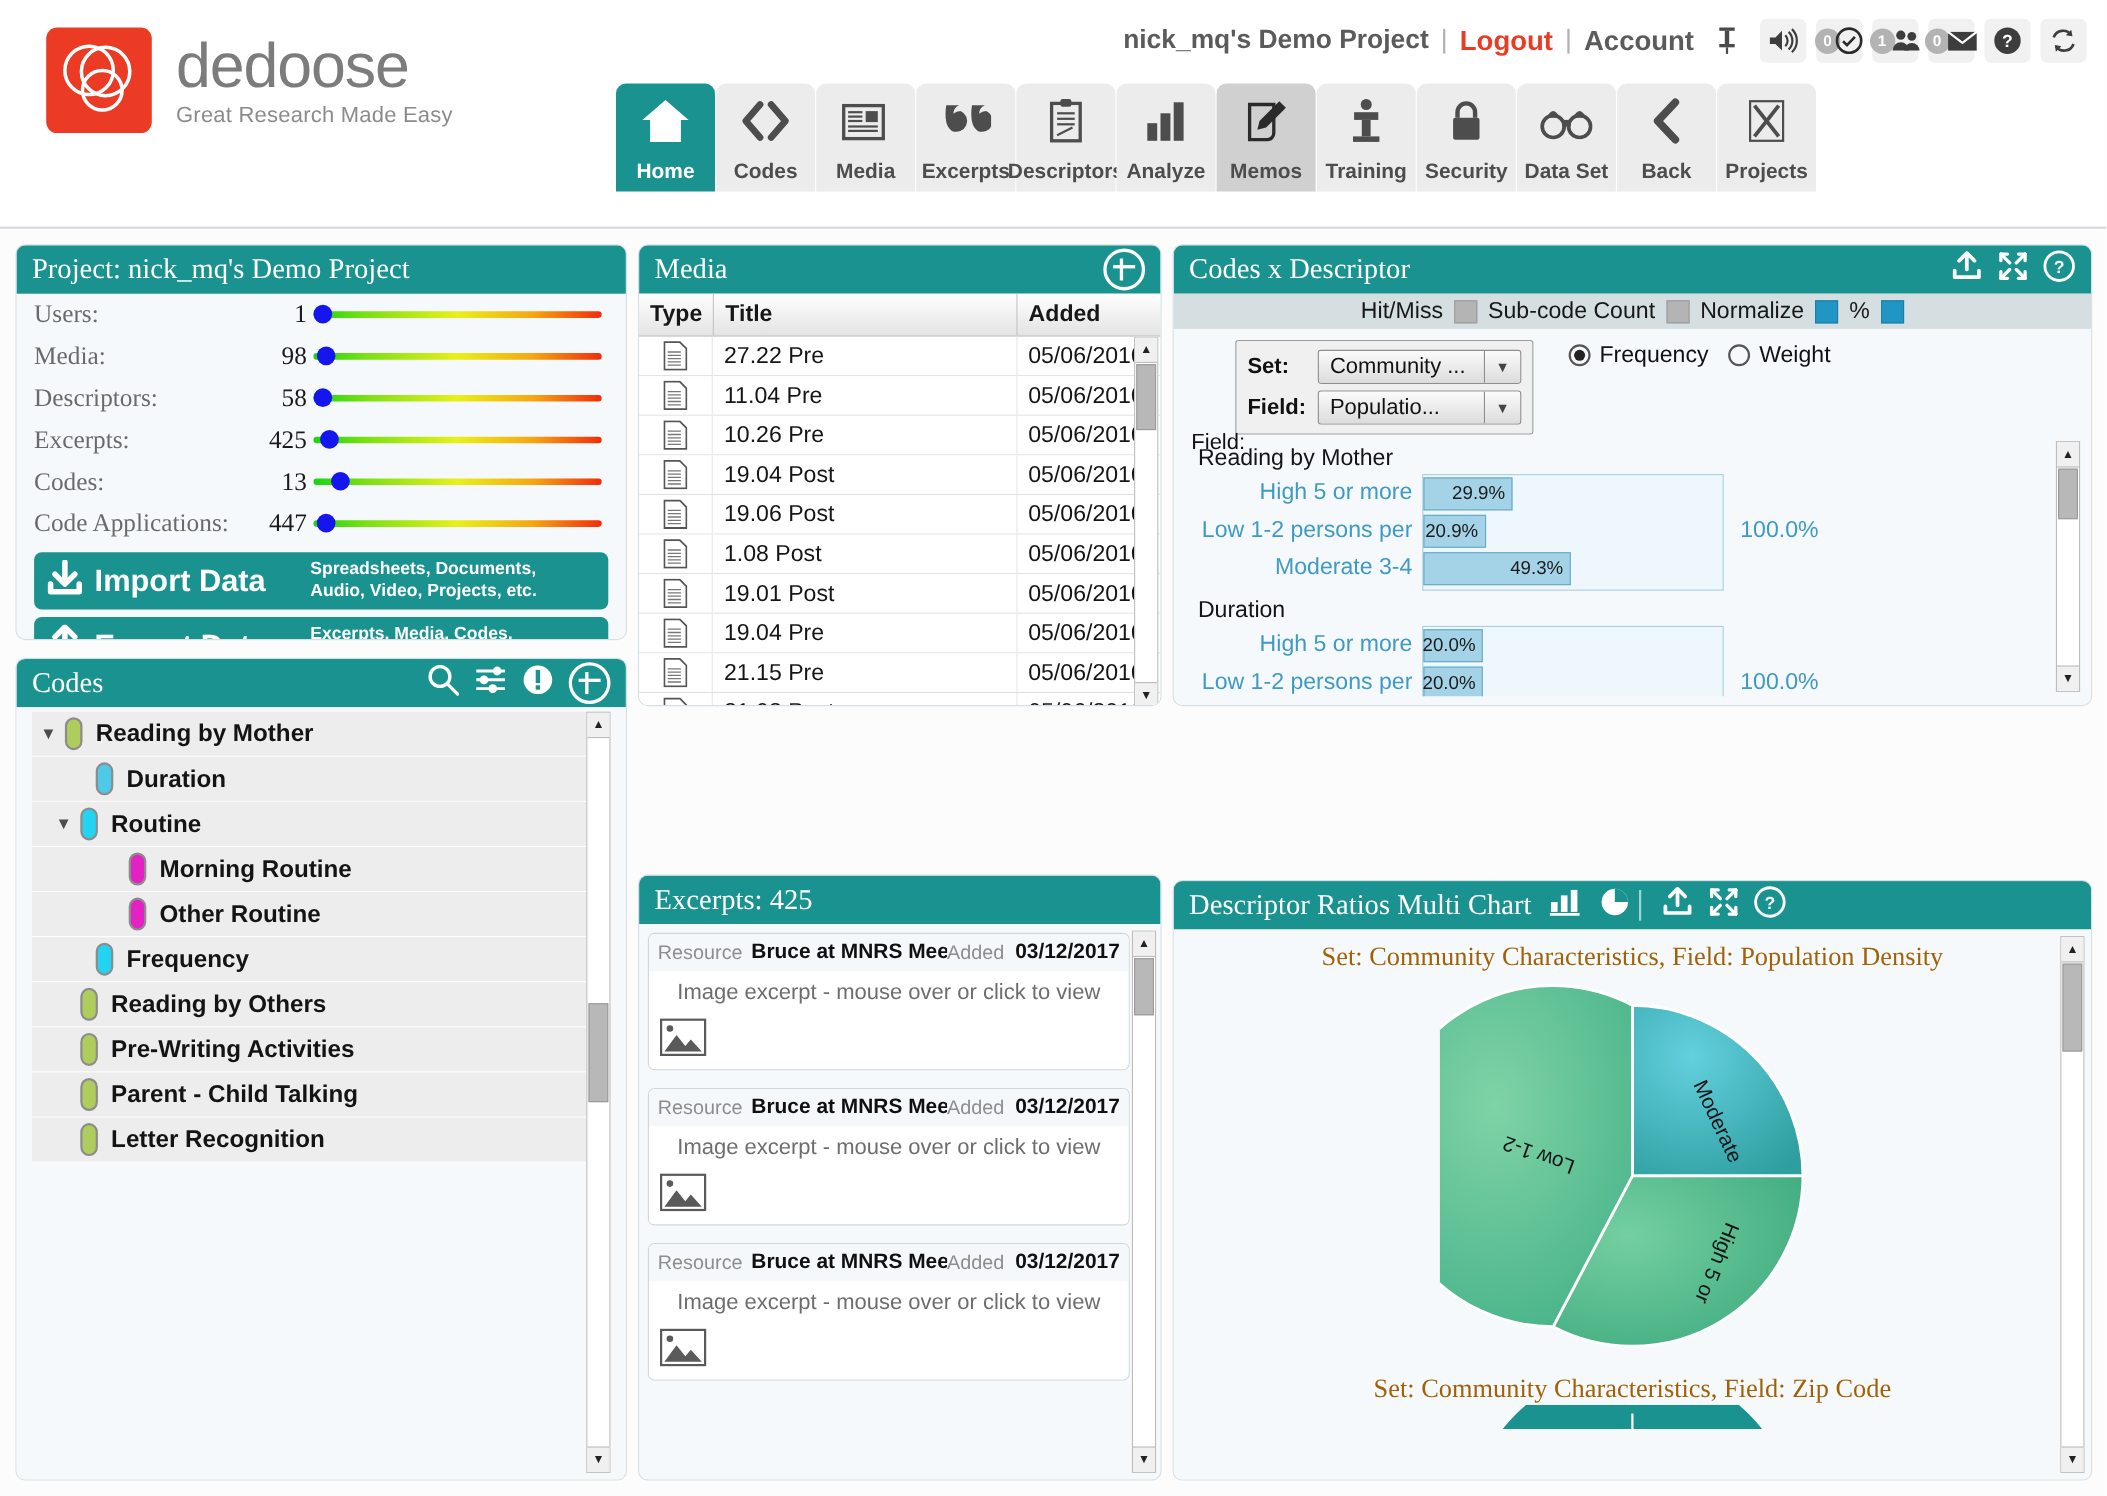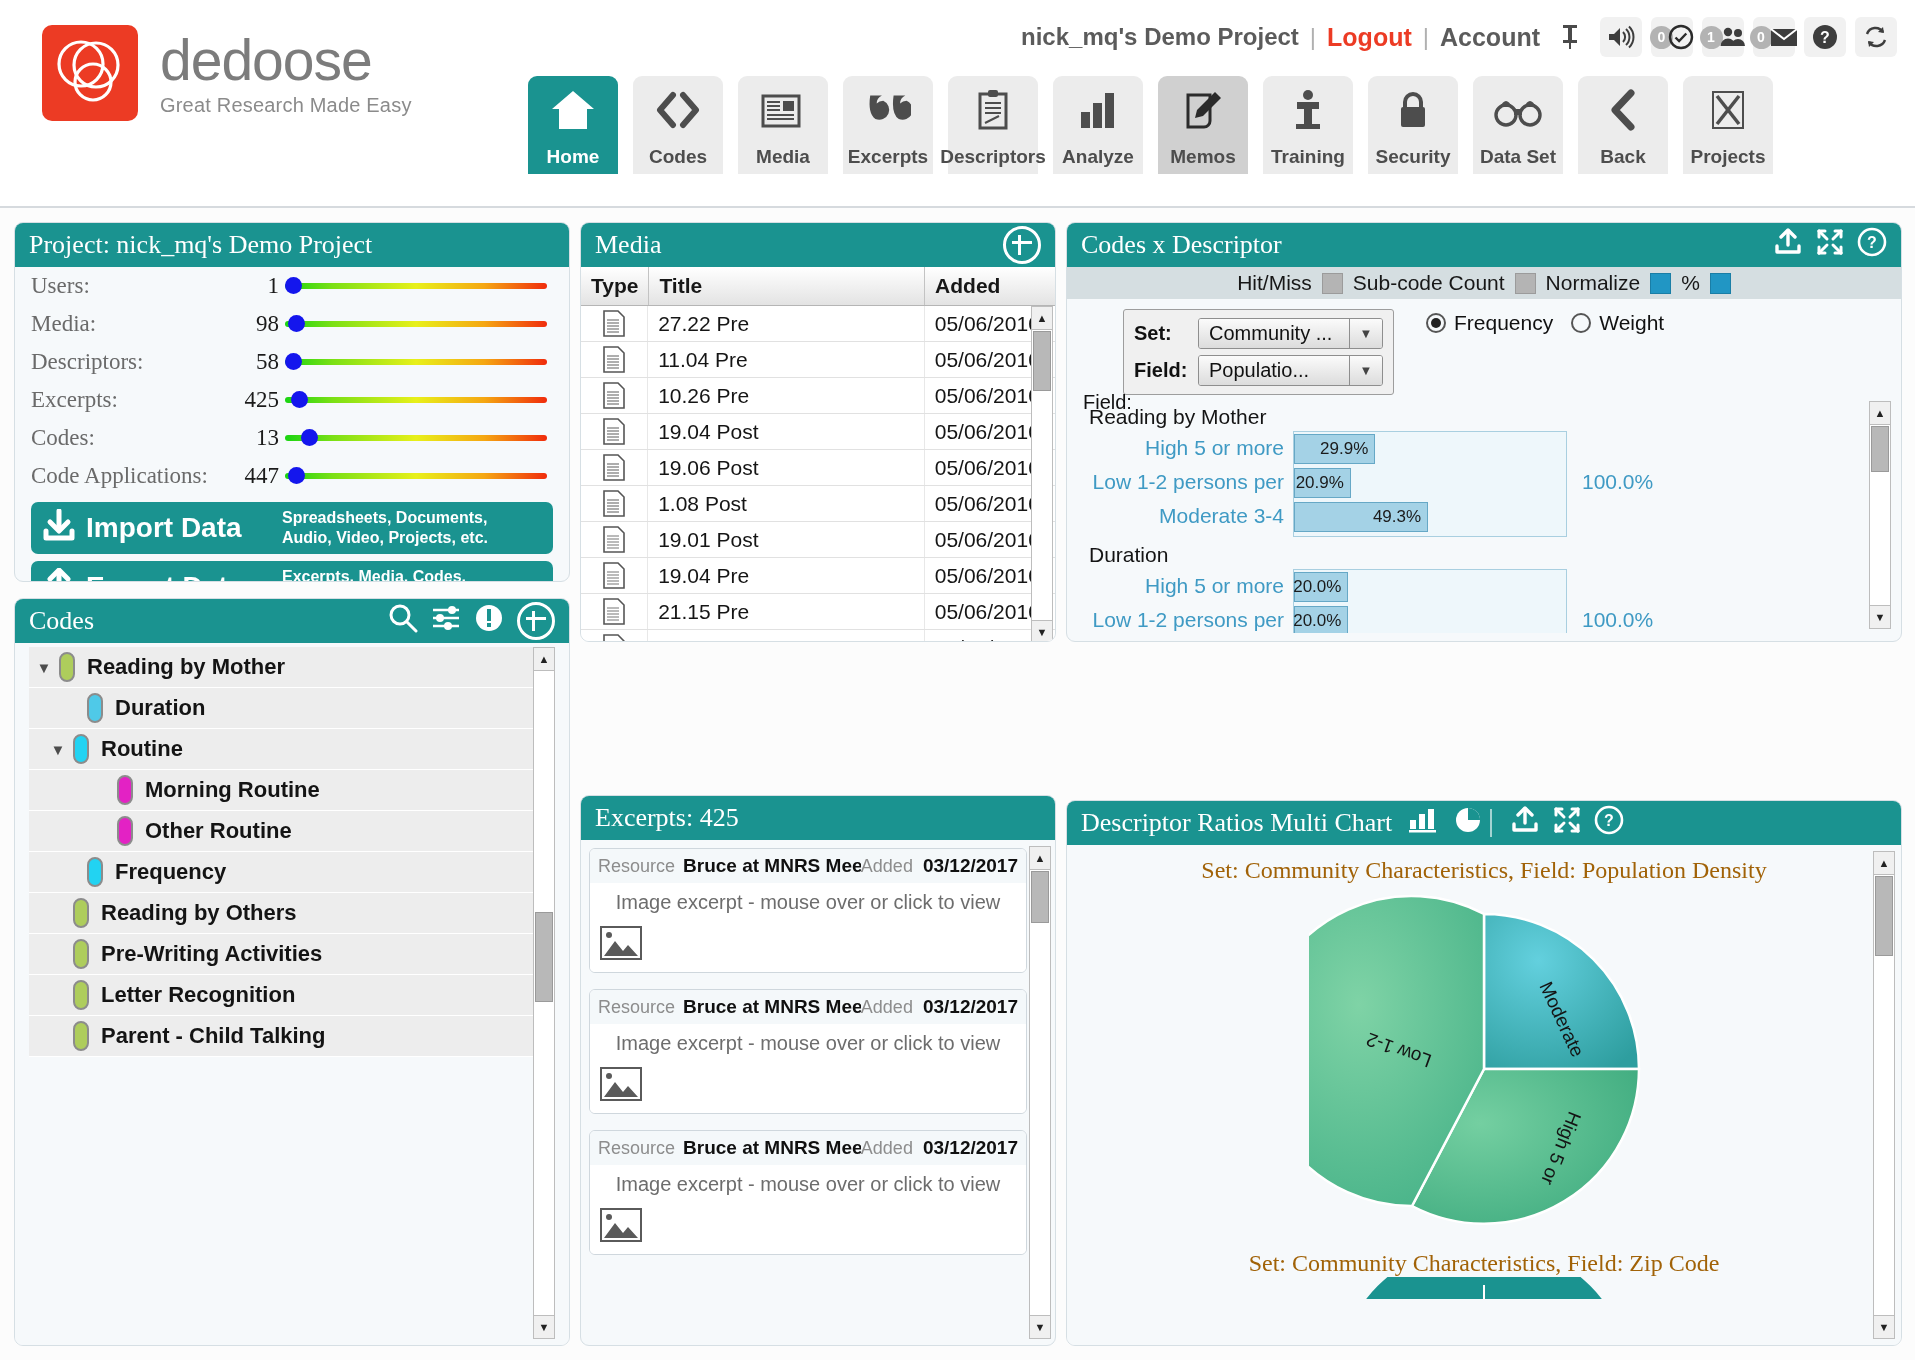--- a/index.html
+++ b/index.html
@@ -43,21 +43,21 @@
   }
   .hicon.plain { background: transparent; }
   .badge-grp { display: flex; align-items: center; }
   .cnt-bubble {
     width: 23px; height: 23px; border-radius: 50%; background: #b3b3b3;
     color: #ffffff; font-size: 14px; font-weight: bold;
     display: flex; align-items: center; justify-content: center;
   }
 
   
-  .navtabs { position: absolute; left: 528px; top: 76px; display: flex; gap: 15px; }
+  .navtabs { position: absolute; left: 560px; top: 76px; display: flex; gap: 1px; }
   .tab {
     width: 90px; height: 98px; background: #ececec;
     border-radius: 9px 9px 0 0;
     display: flex; flex-direction: column; align-items: center; justify-content: flex-end;
     padding-bottom: 6px; box-sizing: border-box; color: #4d4d4d;
   }
   .tab .tlabel { font-size: 19px; font-weight: bold; margin-top: 3px; }
   .tab .ticon { flex: 1; display: flex; align-items: center; justify-content: center; }
   .tab.active { background: #1a9390; color: #ffffff; }
   .tab.current { background: #d0d0d0; }
@@ -592,26 +592,26 @@
         <span class="code-label">Reading by Others</span>
       </div>
       <div class="code-row" style="padding-left:14px">
         <span class="code-caret"></span>
         <span class="code-chip" style="background:#aecd5c"></span>
         <span class="code-label">Pre-Writing Activities</span>
       </div>
       <div class="code-row" style="padding-left:14px">
         <span class="code-caret"></span>
         <span class="code-chip" style="background:#aecd5c"></span>
-        <span class="code-label">Letter Recognition</span>
+        <span class="code-label">Parent - Child Talking</span>
       </div>
       <div class="code-row" style="padding-left:14px">
         <span class="code-caret"></span>
         <span class="code-chip" style="background:#aecd5c"></span>
-        <span class="code-label">Parent - Child Talking</span>
+        <span class="code-label">Letter Recognition</span>
       </div>
 
       <div class="vscroll" style="right:14px; top:4px; bottom:6px;">
         <div class="vsbtn">▲</div>
         <div class="vsthumb" style="top:264px; height:90px;"></div>
         <div class="vsbtn bot">▼</div>
       </div>
     </div>
   </div>
 

